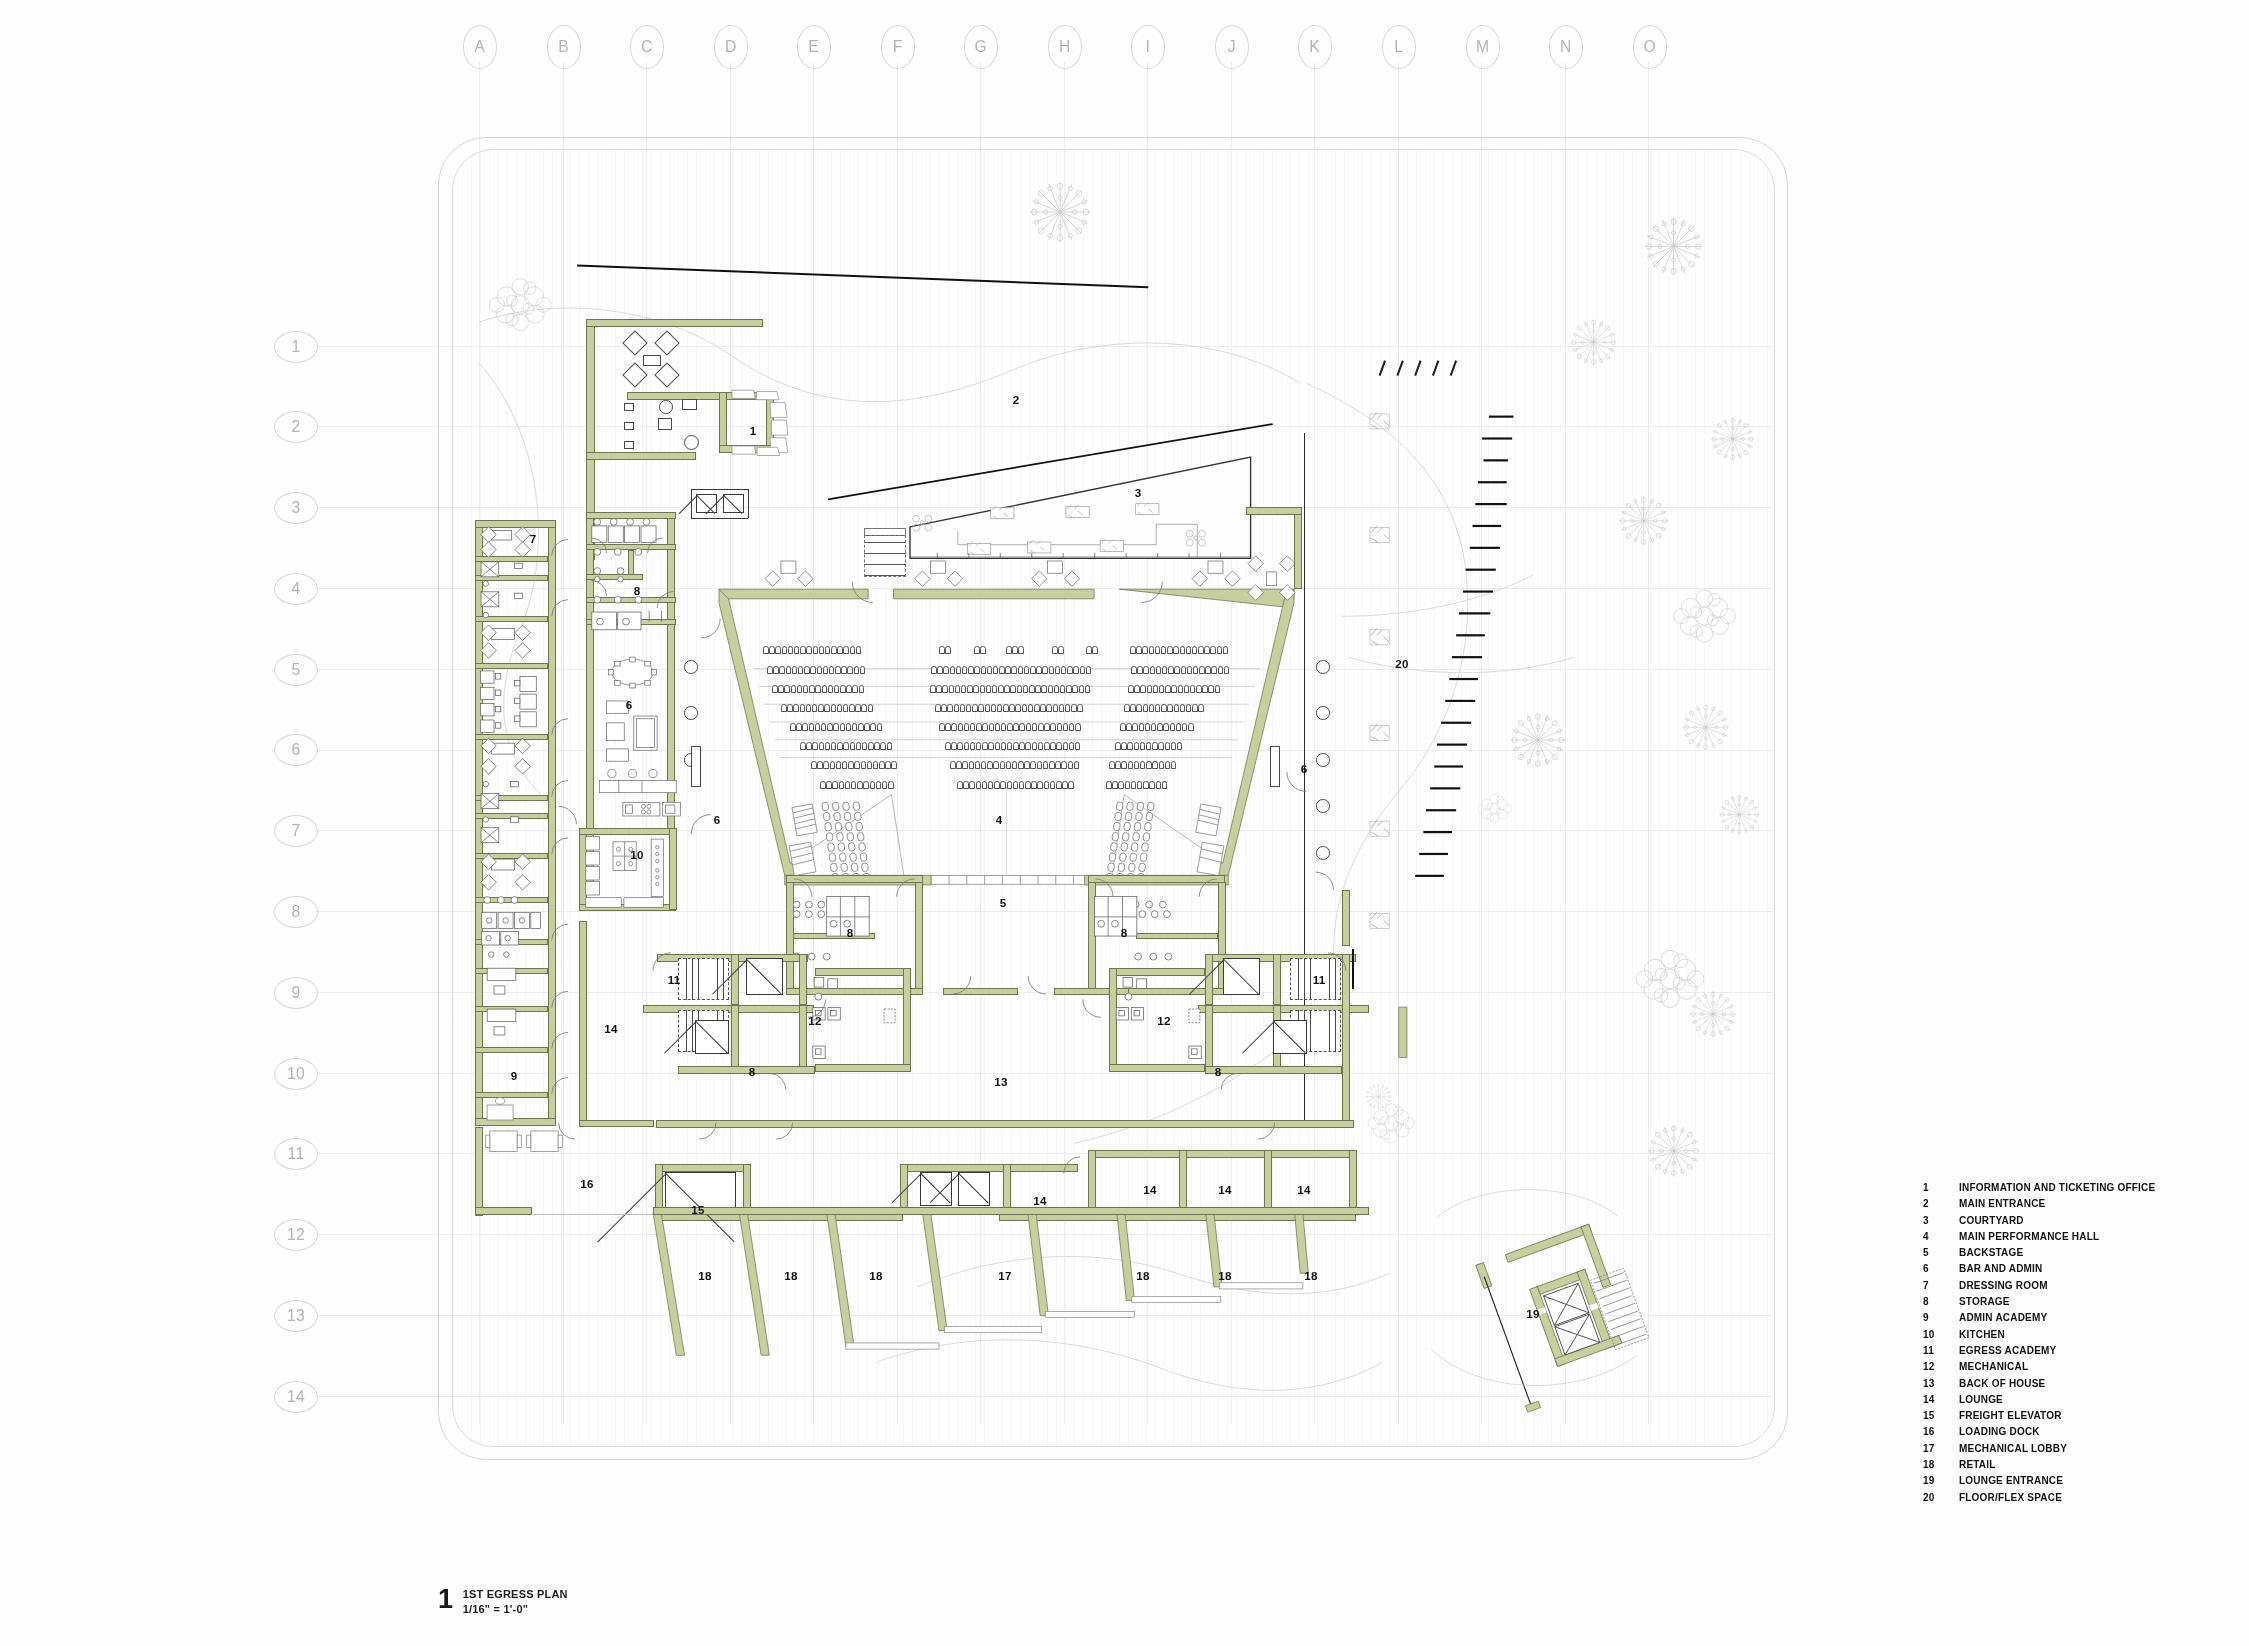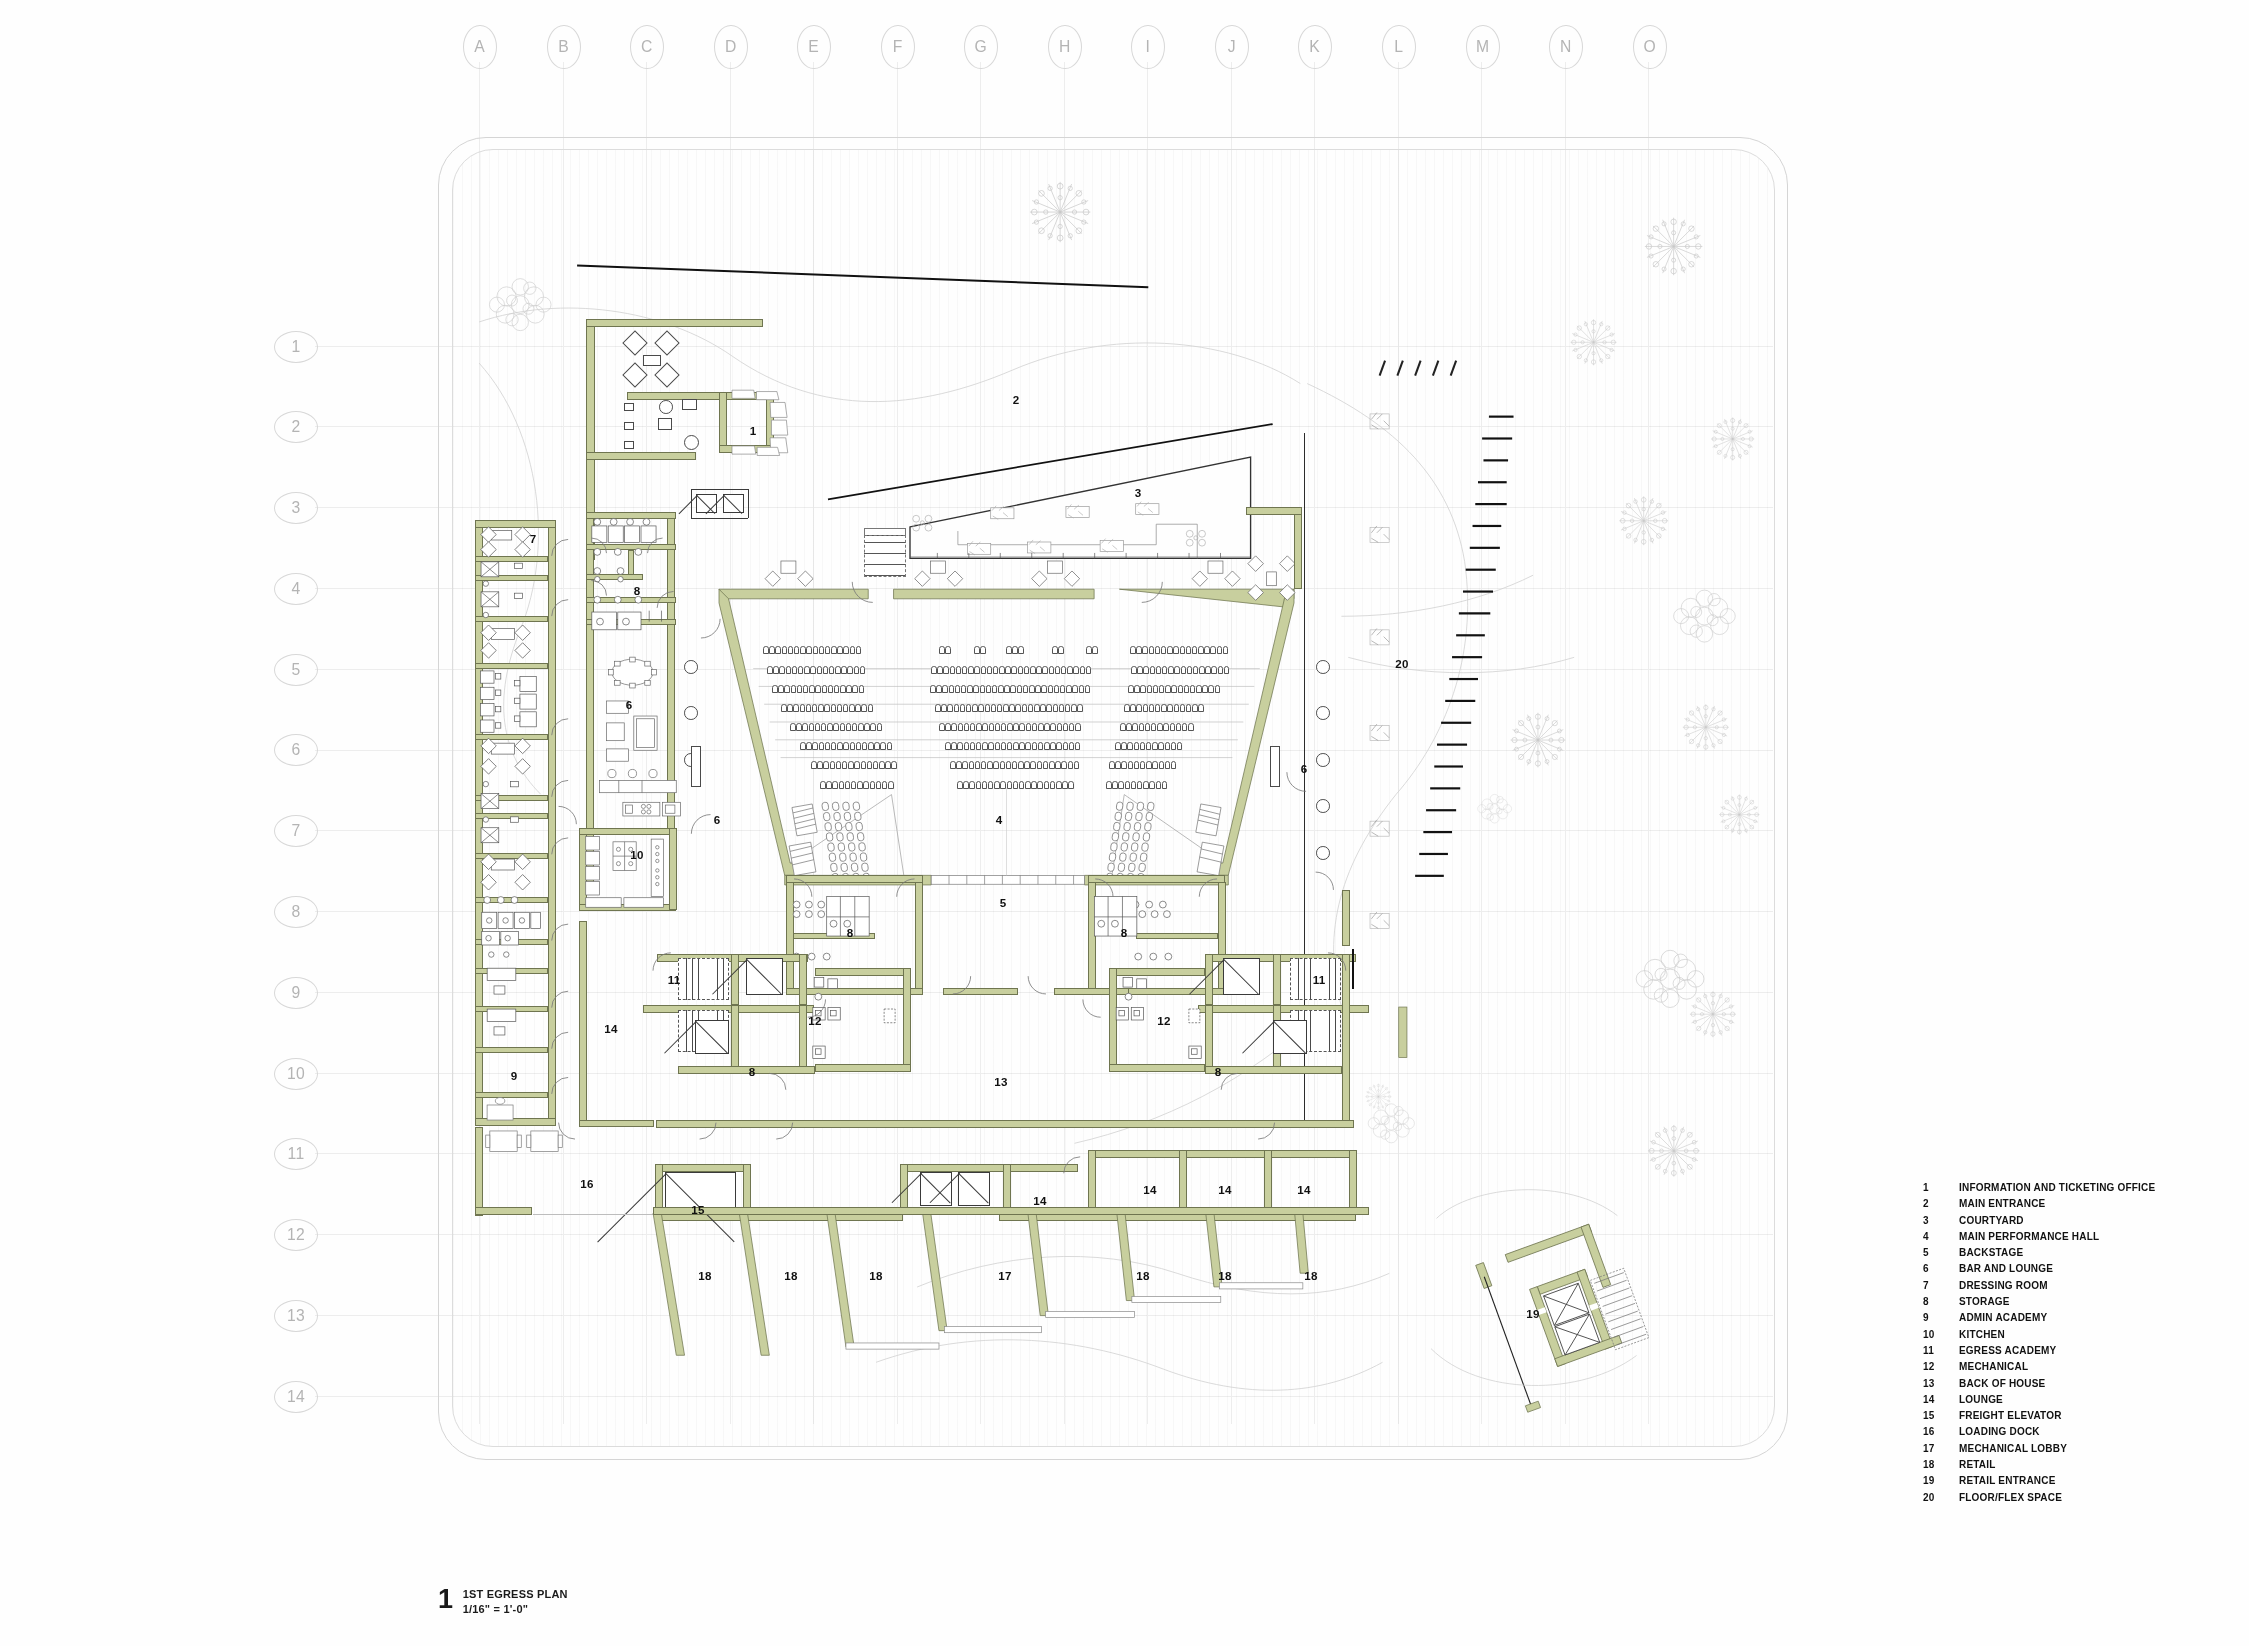--- a/index.html
+++ b/index.html
@@ -1523,21 +1523,21 @@
       <div class="lrow">
         <div class="lnum">4</div>
         <div class="ltxt">MAIN PERFORMANCE HALL</div>
       </div>
       <div class="lrow">
         <div class="lnum">5</div>
         <div class="ltxt">BACKSTAGE</div>
       </div>
       <div class="lrow">
         <div class="lnum">6</div>
-        <div class="ltxt">BAR AND LOUNGE</div>
+        <div class="ltxt">BAR AND ADMIN</div>
       </div>
       <div class="lrow">
         <div class="lnum">7</div>
         <div class="ltxt">DRESSING ROOM</div>
       </div>
       <div class="lrow">
         <div class="lnum">8</div>
         <div class="ltxt">STORAGE</div>
       </div>
       <div class="lrow">
@@ -1575,21 +1575,21 @@
       <div class="lrow">
         <div class="lnum">17</div>
         <div class="ltxt">MECHANICAL LOBBY</div>
       </div>
       <div class="lrow">
         <div class="lnum">18</div>
         <div class="ltxt">RETAIL</div>
       </div>
       <div class="lrow">
         <div class="lnum">19</div>
-        <div class="ltxt">RETAIL ENTRANCE</div>
+        <div class="ltxt">LOUNGE ENTRANCE</div>
       </div>
       <div class="lrow">
         <div class="lnum">20</div>
         <div class="ltxt">FLOOR/FLEX SPACE</div>
       </div>
     </div>
 
   <div id="titleblock" style="left:438px;top:1587px;">
     <div id="tb-num">1</div>
     <div id="tb-txt">

